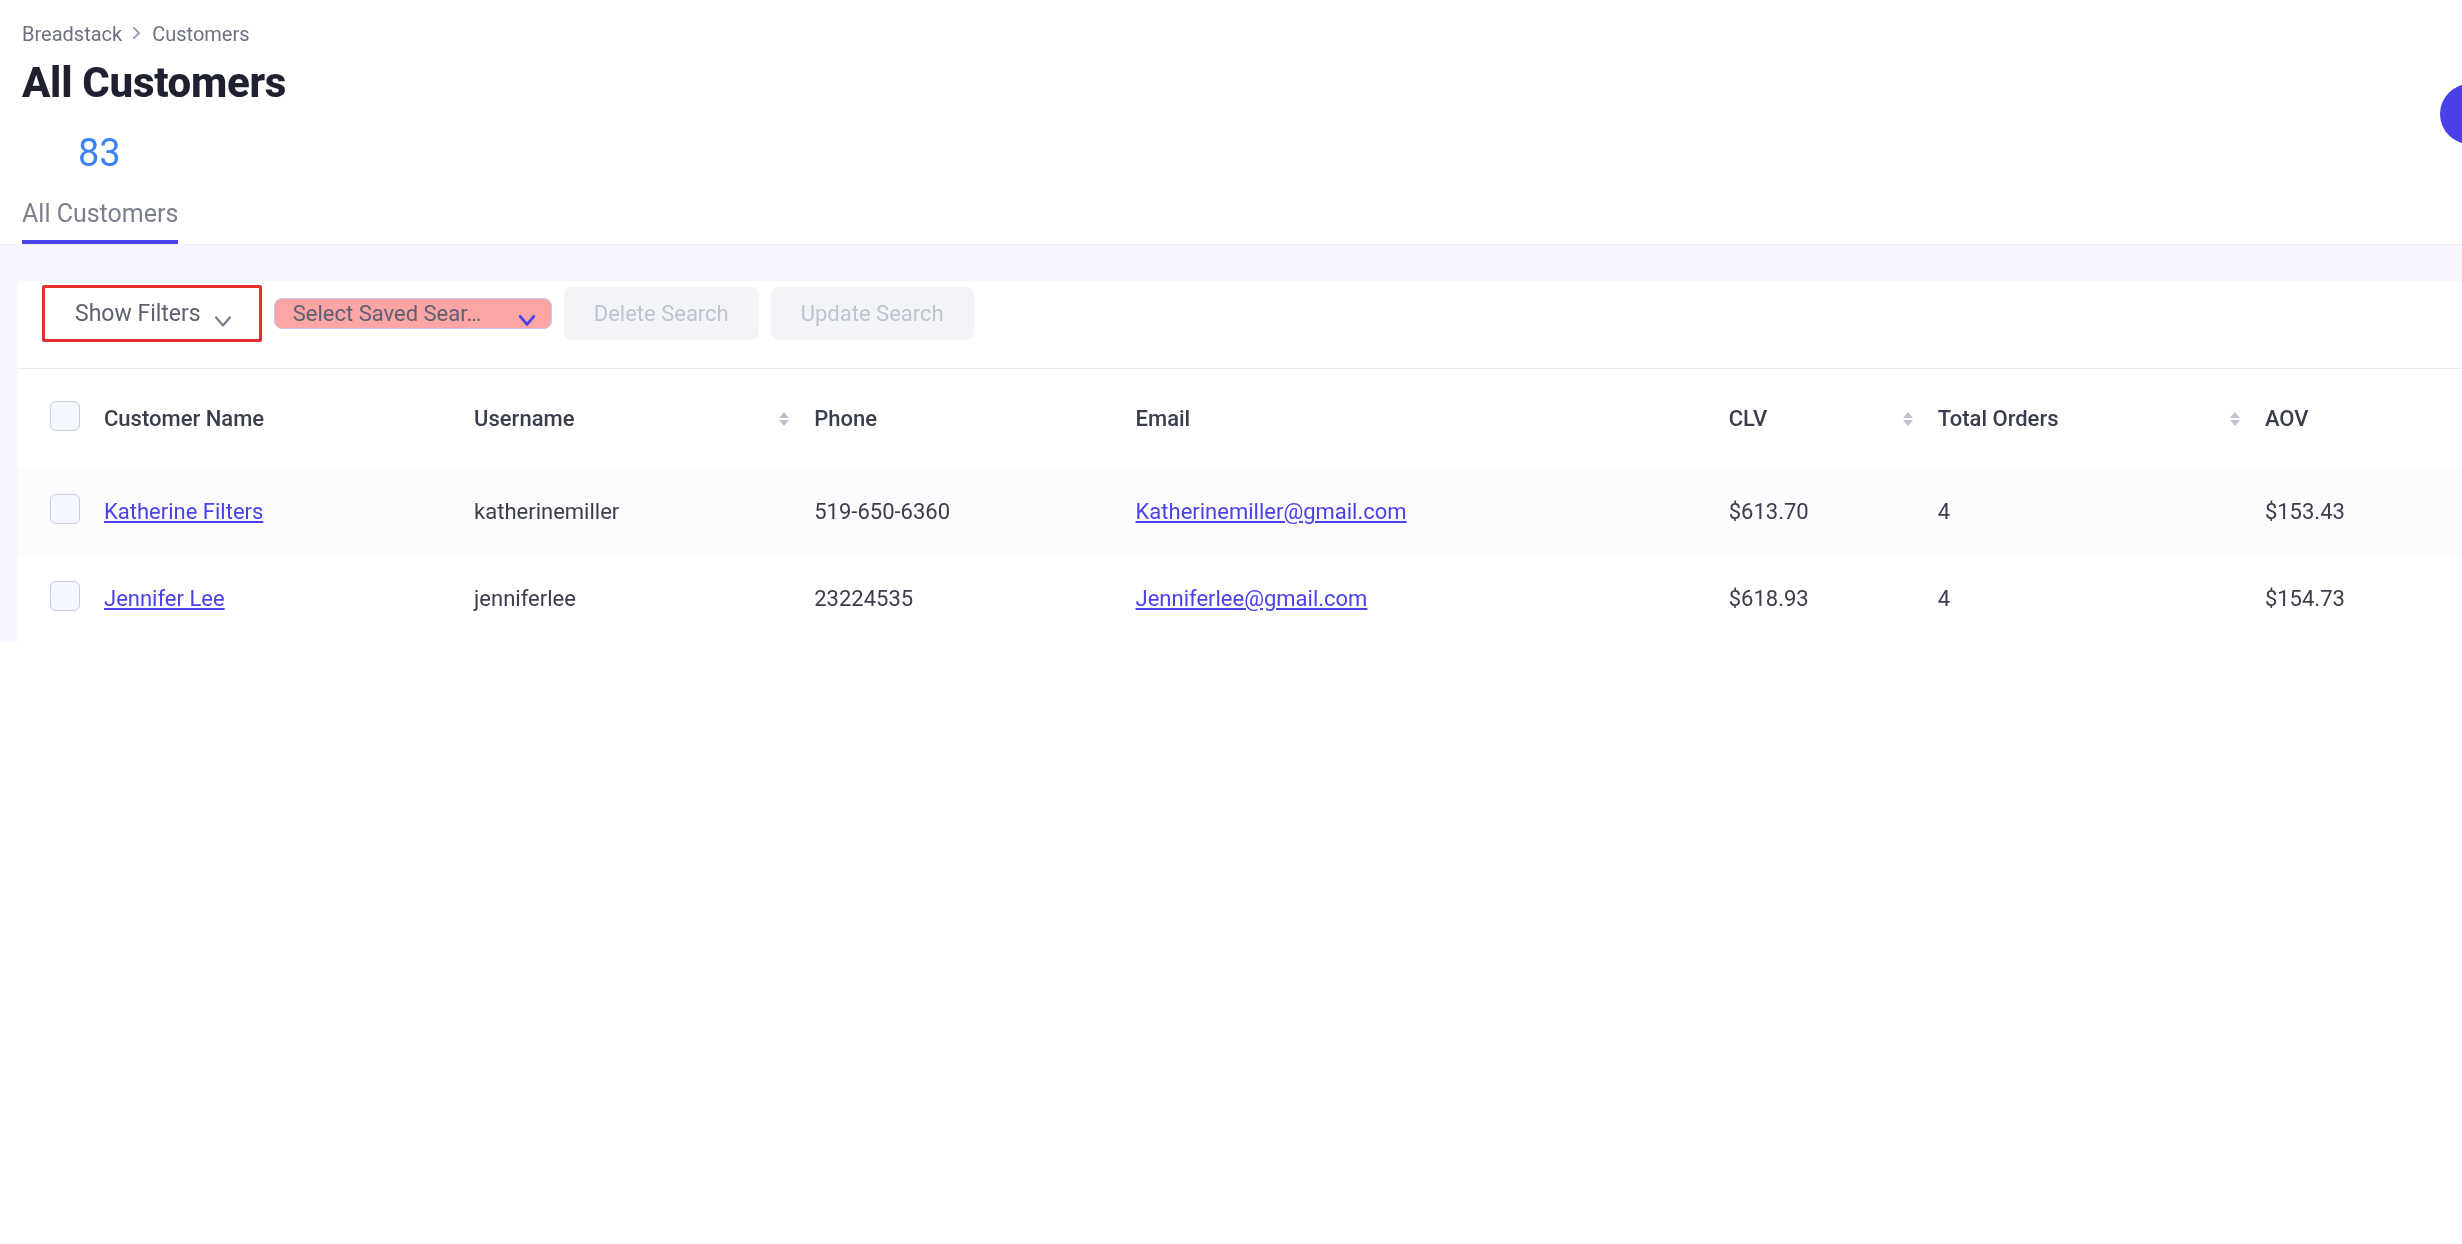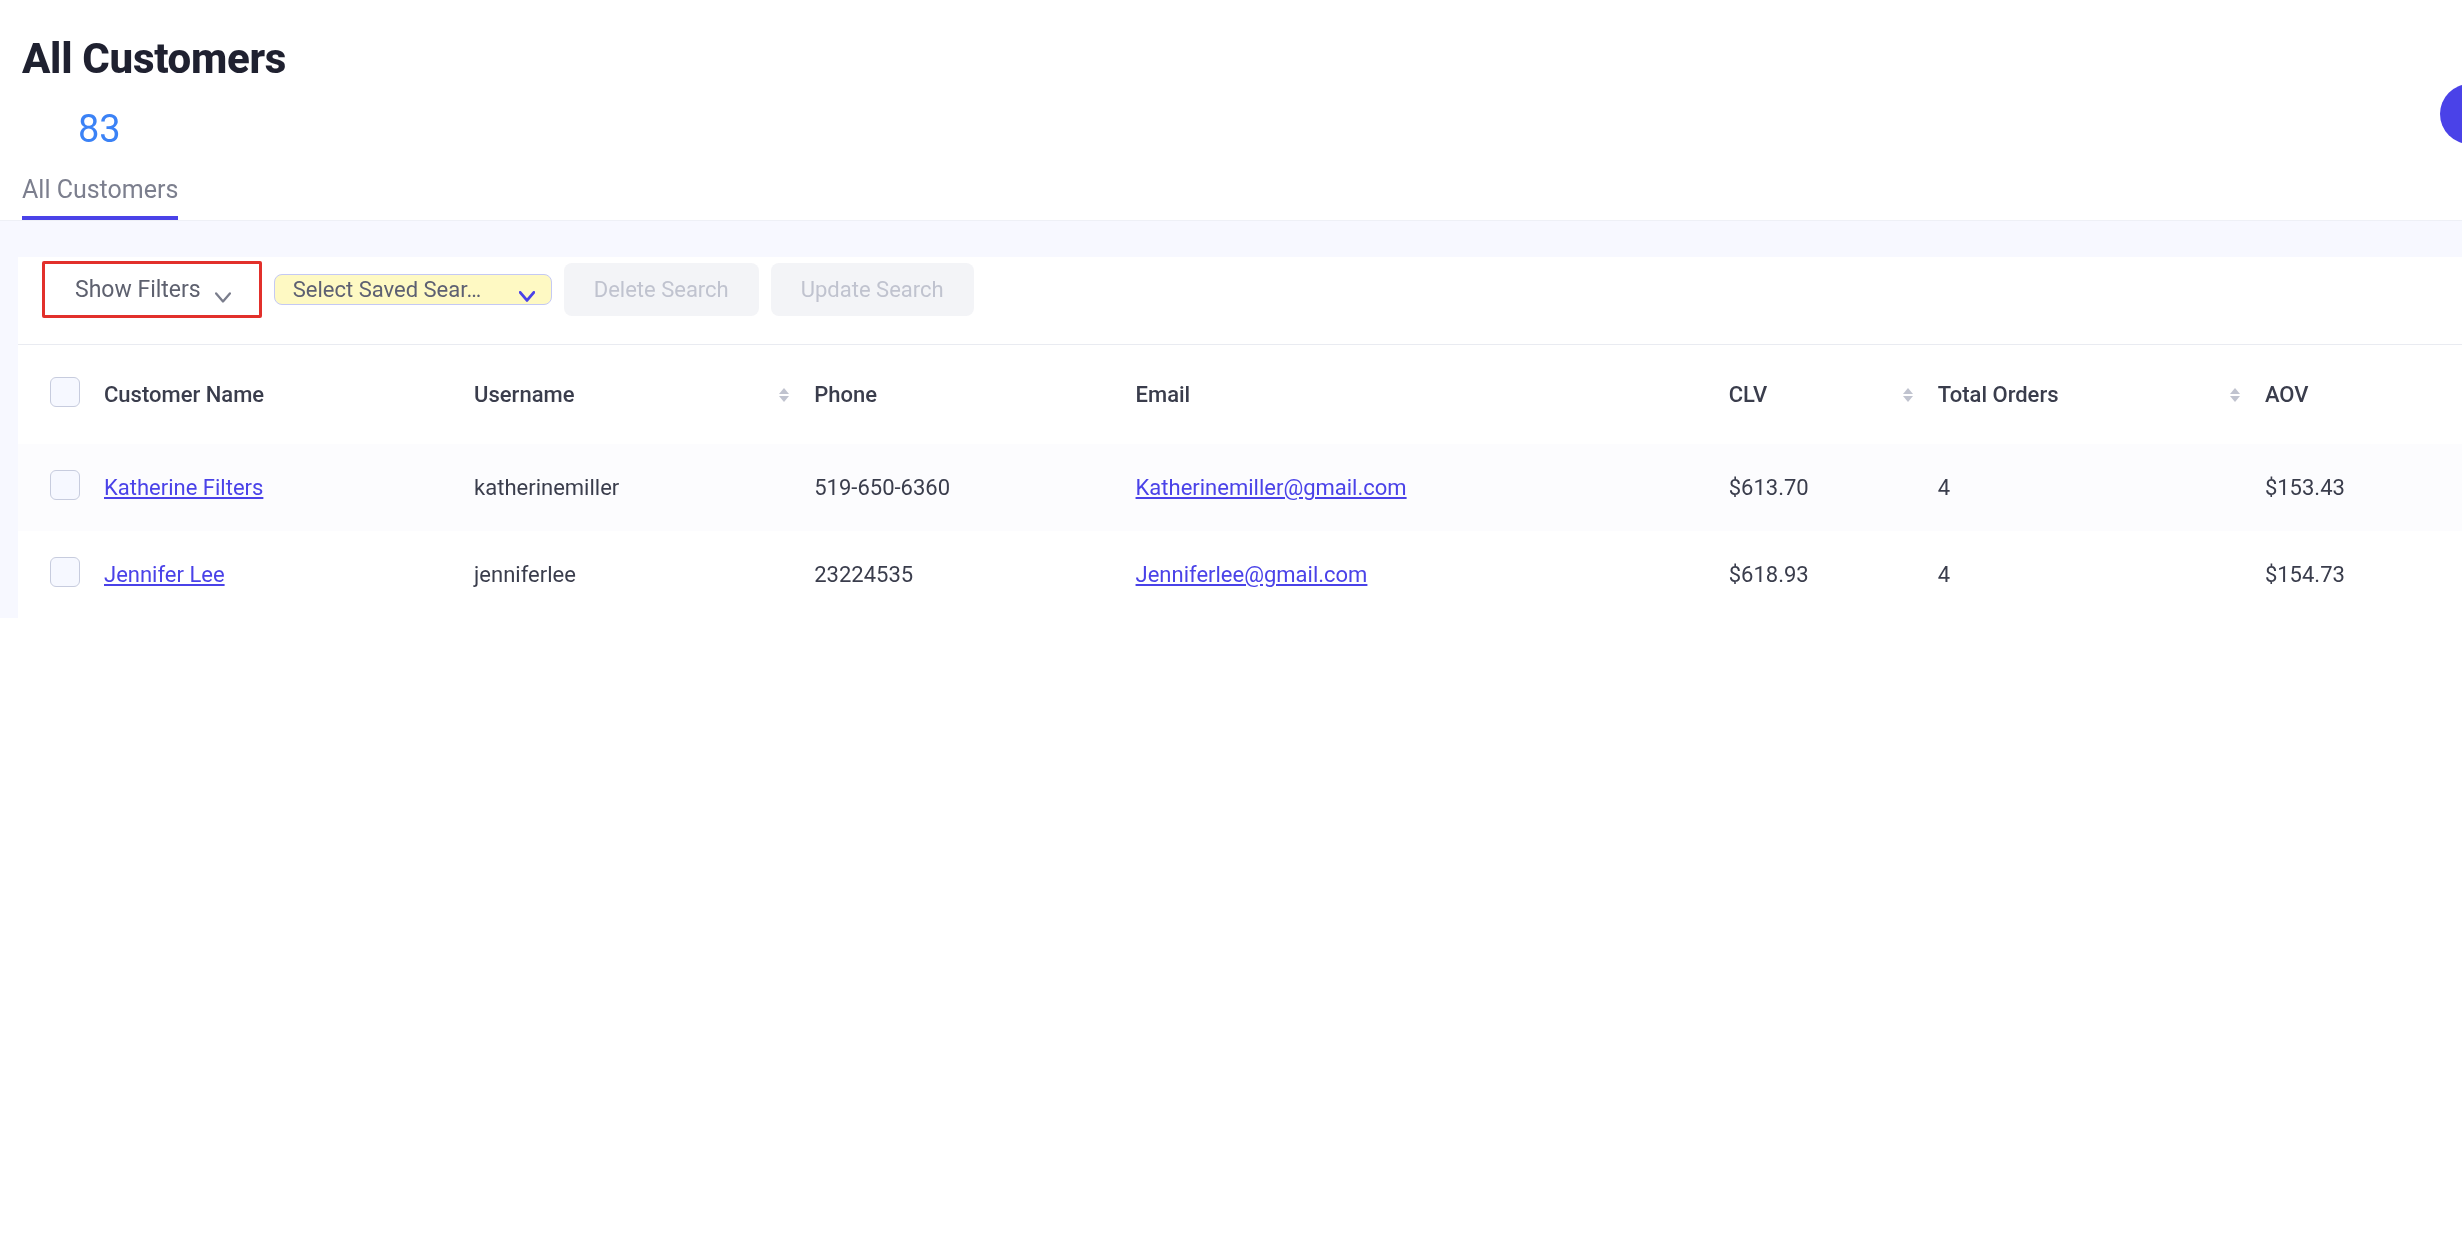--- a/index.html
+++ b/index.html
@@ -76,21 +76,21 @@
     gap: 14px;
     cursor: pointer;
   }
   .chevdown {
     width: 14px; height: 14px;
     display: inline-block;
   }
   .chevdown svg { stroke: #7a7d8c; }
   .saved-search {
     border: 1px solid #c4c9f4;
-    background: #fef9c3;
+    background: #fca5a5;
     border-radius: 8px;
     padding: 2px 18px;
     font-size: 22px;
     color: #5d6072;
     display: inline-flex;
     align-items: center;
     gap: 5px;
     cursor: pointer;
     min-width: 278px;
     justify-content: space-between;
@@ -155,20 +155,29 @@
     border-top-left-radius: 40px;
     border-bottom-left-radius: 40px;
   }
   .outer-rel { position: relative; }
 </style>
 </head>
 <body>
 
 <div class="outer-rel">
 <div class="page">
+  <div class="breadcrumb">
+    <span class="crumb-link">Breadstack</span>
+    <span class="chev">
+      <svg width="10" height="12" viewBox="0 0 8 12" fill="none">
+            <path d="M1 1 L6 6 L1 11" stroke="#9ca0b0" stroke-width="2" stroke-linecap="round" stroke-linejoin="round"></path>
+          </svg>
+    </span>
+    <span class="crumb-link">Customers</span>
+  </div>
 
   <h1 class="page-title">All Customers</h1>
   <div class="count">83</div>
 
   <div class="tabs">
     <span class="tab">All Customers</span>
   </div>
 </div>
 
 <div class="content-wrap">

